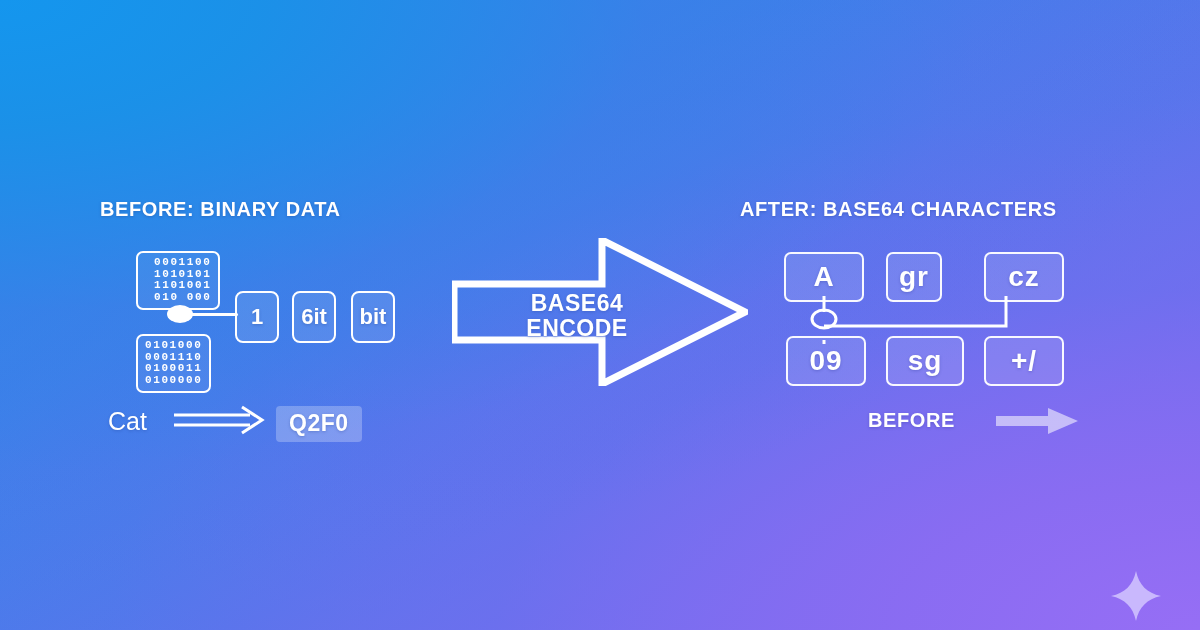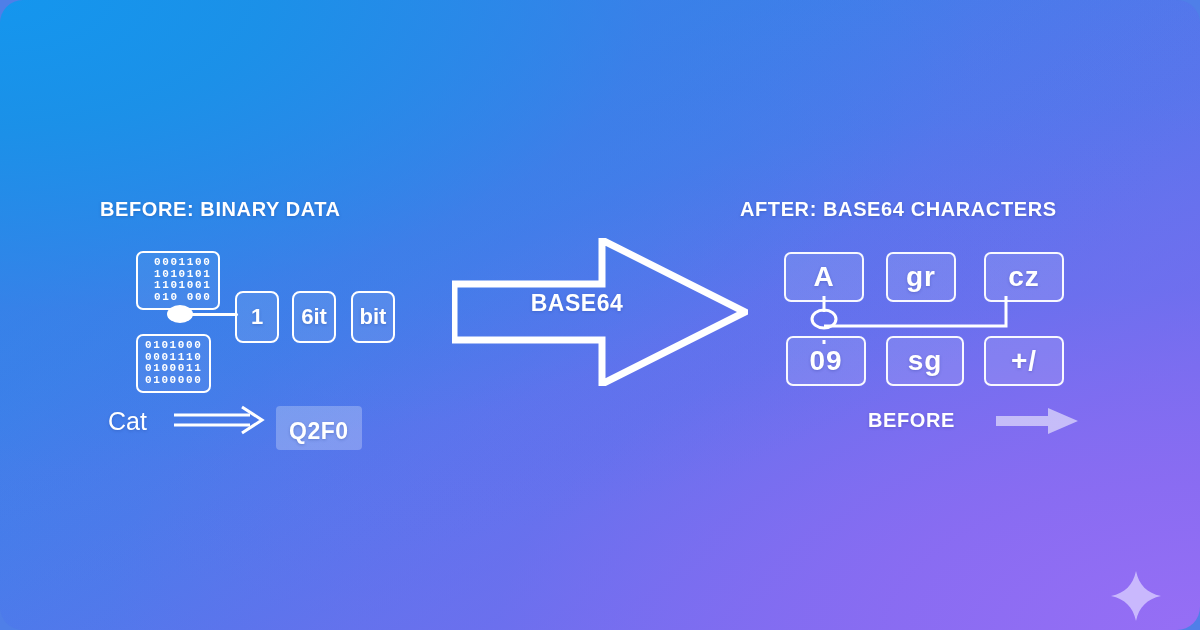--- a/index.html
+++ b/index.html
@@ -10,21 +10,20 @@
     position:relative;
   }
   #stage {
     position:absolute; inset:0;
     width:1200px; height:630px;
     background:
       radial-gradient(120% 110% at 0% 0%, rgba(20,150,238,1) 0%, rgba(26,145,232,0.92) 18%, rgba(58,126,232,0.55) 45%, rgba(90,110,235,0.12) 68%, rgba(120,105,240,0) 85%),
       radial-gradient(130% 120% at 100% 100%, rgba(150,110,245,1) 0%, rgba(138,108,242,0.9) 20%, rgba(108,112,238,0.55) 45%, rgba(80,124,234,0.18) 70%, rgba(70,130,232,0) 88%),
       linear-gradient(150deg, #1b91e8 0%, #3a82e9 32%, #5a74ec 58%, #7b6bf0 80%, #8f6cf2 100%);
     overflow:hidden;
-    border-radius:23px;
   }
   .lbl {
     position:absolute;
     color:#ffffff;
     font-weight:bold;
     font-size:20px;
     letter-spacing:0.6px;
     text-shadow:0 1px 3px rgba(30,60,140,0.35);
     white-space:nowrap;
   }
@@ -96,41 +95,41 @@
     background:rgba(255,255,255,0.12);
     display:flex; align-items:center; justify-content:center;
     position:absolute;
     color:#ffffff; font-weight:bold; font-size:28px;
     letter-spacing:1px;
     text-shadow:0 1px 3px rgba(40,50,140,0.3);
   }
   .rt-row0 { top:252px; }
   .rt-row1 { top:336px; }
   #tile-right-0 { left:784px; width:80px; }
-  #tile-right-1 { left:886px; width:70px; }
+  #tile-right-1 { left:886px; width:56px; }
   #tile-right-2 { left:984px; width:80px; }
   #tile-right-3 { left:786px; width:80px; }
   #tile-right-4 { left:886px; width:78px; }
   #tile-right-5 { left:984px; width:80px; }
 
   
   #conn-right { position:absolute; left:770px; top:296px; width:300px; height:48px; }
 
   
   #example-source {
     position:absolute; left:108px; top:407px;
     color:#ffffff; font-size:25px; font-weight:normal;
     text-shadow:0 1px 3px rgba(30,60,140,0.3);
   }
   #example-arrow { position:absolute; left:172px; top:404px; width:96px; height:32px; }
   #example-result-box {
     position:absolute; left:276px; top:406px;
     background:rgba(255,255,255,0.26);
     border-radius:4px;
-    padding:12px 13px 5px 13px;
+    padding:4px 13px 5px 13px;
     text-align:right;
   }
   #example-result {
     color:#ffffff; font-size:23px; font-weight:bold;
     letter-spacing:0.5px;
     text-shadow:0 1px 3px rgba(30,60,140,0.3);
   }
 
   
   #decode-label {
@@ -172,20 +171,21 @@
   <div class="tile tile-left" id="tile-left-1">6it</div>
   <div class="tile tile-left" id="tile-left-2">bit</div>
 
   <div id="arrow-encode">
     <svg width="296" height="148" viewBox="0 0 296 148" fill="none">
       <path d="M2 46 H150 V2 L293 74 L150 146 V102 H2 Z" stroke="#ffffff" stroke-width="7" stroke-linejoin="miter" fill="none"></path>
     </svg>
   </div>
   <div id="arrow-label">
     <div>BASE64</div>
+    <div>ENCODE</div>
   </div>
 
   <div class="tile-right rt-row0" id="tile-right-0">A</div>
   <div class="tile-right rt-row0" id="tile-right-1">gr</div>
   <div class="tile-right rt-row0" id="tile-right-2">cz</div>
   <div class="tile-right rt-row1" id="tile-right-3">09</div>
   <div class="tile-right rt-row1" id="tile-right-4">sg</div>
   <div class="tile-right rt-row1" id="tile-right-5">+/</div>
 
   <div id="conn-right">

